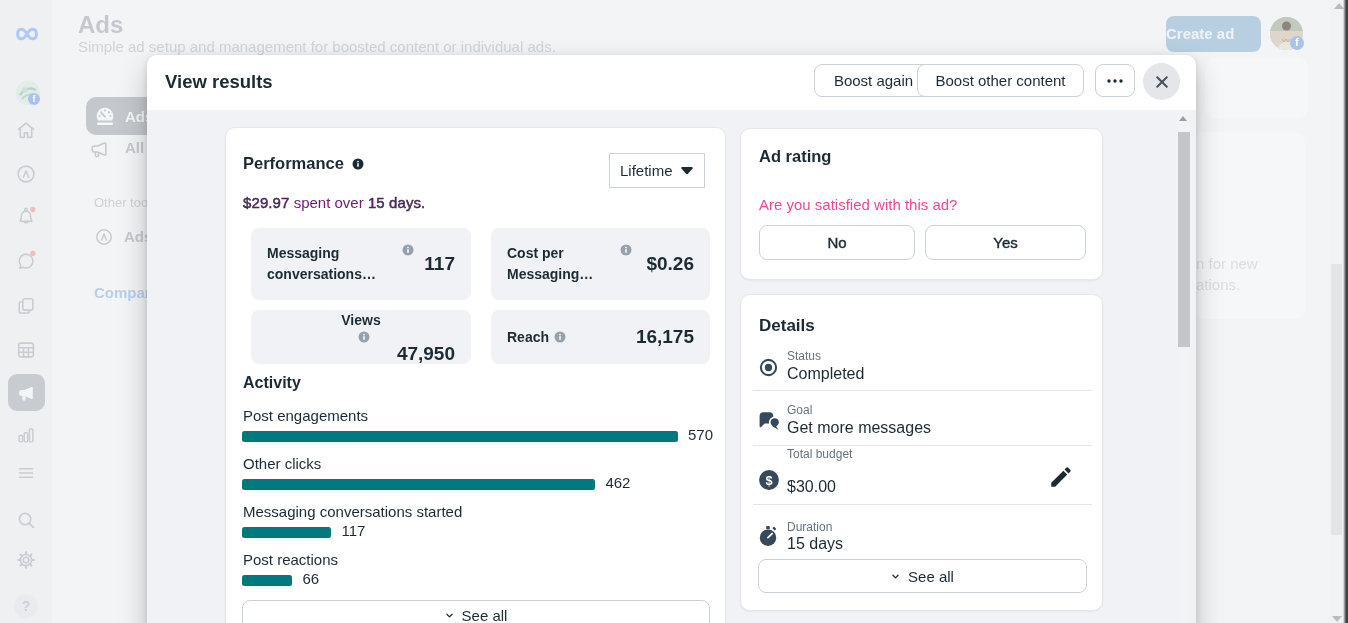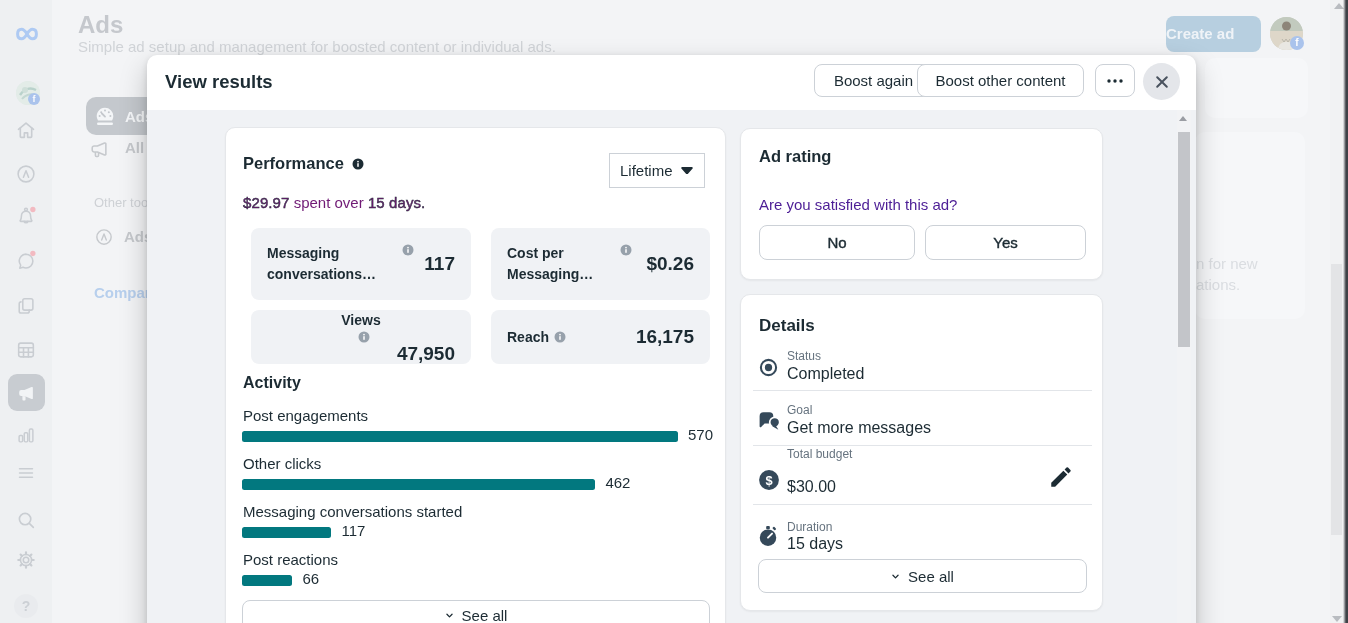--- a/index.html
+++ b/index.html
@@ -70,21 +70,21 @@
   .tile-value { margin-left:auto; font-size:19px; font-weight:700; color:#1c2b33; }
   .activity-h { left:17px; top:246px; font-size:16px; font-weight:600; color:#1c2b33; }
   .act-label { left:17px; font-size:15px; color:#1c2b33; }
   .act-bar { left:16px; height:11.5px; border-radius:2.5px; background:#02787f; }
   .act-val { font-size:15px; color:#1c2b33; }
   .see-all-left { left:16px; top:472px; width:468px; height:36px; font-weight:500; gap:8px; padding-bottom:5px; }
   .see-all-details { left:17px; top:264px; width:329px; height:34px; font-weight:500; gap:8px; }
 
   
   .rating-h { left:18px; top:18px; font-size:16.5px; font-weight:700; color:#1c2b33; }
-  .rating-q { left:18px; top:67px; font-size:15px; color:#4c1d95; }
+  .rating-q { left:18px; top:67px; font-size:15px; color:#ec4899; }
   .btn-no { left:18px; top:96px; width:156px; height:35px; font-weight:400; -webkit-text-stroke:0.4px #1c2b33; }
   .btn-yes { left:184px; top:96px; width:161px; height:35px; font-weight:400; -webkit-text-stroke:0.4px #1c2b33; }
 
   
   .details-h { left:18px; top:21px; font-size:17px; font-weight:700; color:#1c2b33; }
   .d-label { left:46px; font-size:12px; color:#66737f; }
   .d-value { left:46px; font-size:16px; color:#1c2b33; }
   .d-div { left:12px; width:339px; height:1px; background:#e2e5e9; }
   .d-icon { left:19px; color:#35495a; }
   .pencil { left:306.5px; top:169px; }

